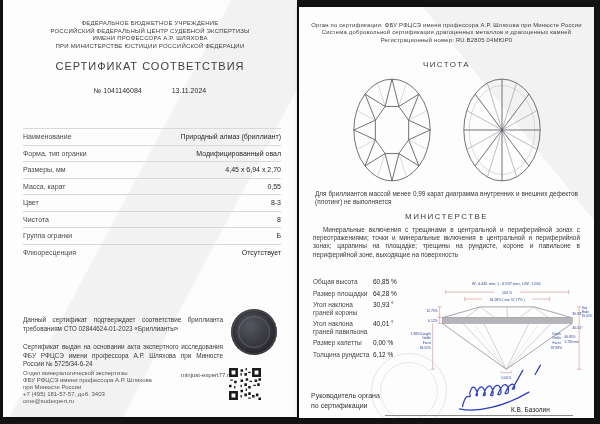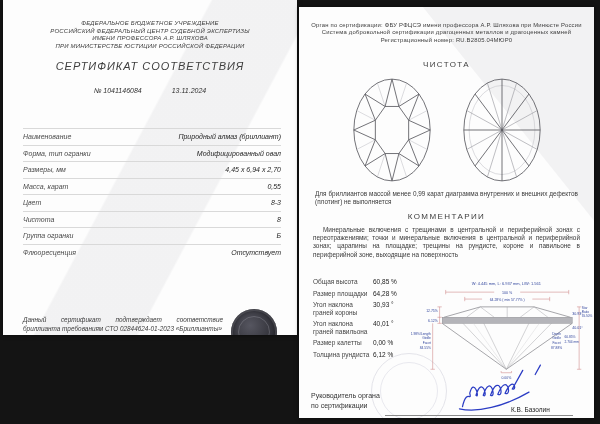--- a/index.html
+++ b/index.html
@@ -3,21 +3,21 @@
 <meta charset="utf-8">
 <style>
   html,body{margin:0;padding:0;}
   body{
     width:600px;height:424px;position:relative;overflow:hidden;
     background:#141414;
     font-family:"Liberation Sans", sans-serif;
     -webkit-font-smoothing:antialiased;
   }
   .page{position:absolute;background:#fdfdfd;box-shadow:0 0 4px rgba(0,0,0,.5);overflow:hidden;}
-  #left-page{left:3px;top:0;width:294px;height:335px;font-style:italic;}
+  #left-page{left:3px;top:0;width:294px;height:417px;}
   #right-page{left:299px;top:7px;width:295px;height:411px;}
   
   #left-page::before{content:"";position:absolute;inset:0;z-index:0;
     background:linear-gradient(118deg, rgba(0,0,0,0) 44%, rgba(40,40,60,.05) 44.5%, rgba(40,40,60,.05) 66%, rgba(0,0,0,0) 66.5%);}
   #right-page::before{content:"";position:absolute;inset:0;z-index:0;
     background:rgba(40,40,60,.05);clip-path:polygon(42% 0,100% 0,100% 52%);}
   .abs{position:absolute;z-index:1;}
 
   
   .org-lines{left:0;right:0;text-align:center;font-size:6px;line-height:7.5px;color:#3d3d3d;letter-spacing:.2px;}
@@ -201,21 +201,21 @@
         <line x1="37.5" y1="50" x2="1.5" y2="50"></line>
           <line x1="37.5" y1="50" x2="12.1" y2="16.1"></line>
         <line x1="37.5" y1="50" x2="37.5" y2="2"></line>
           <line x1="37.5" y1="50" x2="62.9" y2="16.1"></line>
       </g>
     </svg>
   </div>
 
   <div class="abs note">Для бриллиантов массой менее 0,99 карат диаграмма внутренних и внешних дефектов (плотинг) не выполняется</div>
 
-  <div class="abs section-title" id="t-comments">КОММЕНТАРИИ</div>
+  <div class="abs section-title" id="t-comments">МИНИСТЕРСТВЕ</div>
   <div class="abs comments">Минеральные включения с трещинами в центральной и периферийной зонах с переотражениями; точки и минеральные включения в центральной и периферийной зонах; царапины на площадке; трещины на рундисте, короне и павильоне в периферийной зоне, выходящие на поверхность</div>
 
 
   <div class="abs prop-list">
     <div class="prop-row">
       <span class="plbl">Общая высота</span>
       <span class="pval">60,85 %</span>
     </div>
     <div class="prop-row">
       <span class="plbl">Размер площадки</span>

